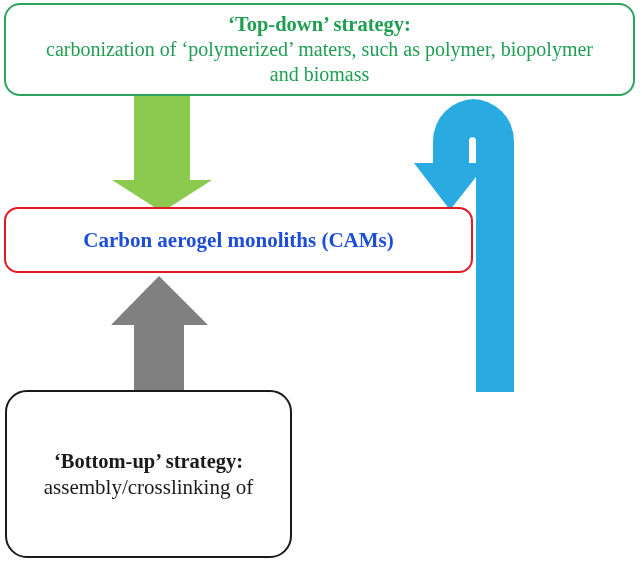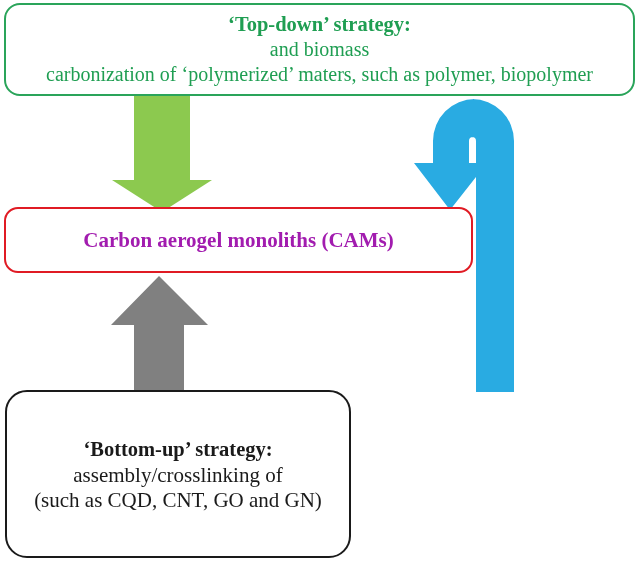--- a/index.html
+++ b/index.html
@@ -48,29 +48,29 @@
   #top-down-box .line  { font-size: 20px; line-height: 25px; }
 
   
   #cam-box {
     left: 4px;
     top: 207px;
     width: 469px;
     height: 66px;
     border: 2px solid #e01b24;
     border-radius: 14px;
-    color: #a21caf;
+    color: #1d4ed8;
   }
   #cam-box .title { font-size: 21px; line-height: 26px; }
 
   
   #bottom-up-box {
     left: 5px;
     top: 390px;
-    width: 346px;
+    width: 287px;
     height: 168px;
     border: 2px solid #1a1a1a;
     border-radius: 22px;
     color: #1a1a1a;
   }
   #bottom-up-box .title { font-size: 20.5px; line-height: 26px; margin-bottom: 1px; }
   #bottom-up-box .line  { font-size: 21px; line-height: 25px; }
 
   
   #intermediate-box {
@@ -119,28 +119,27 @@
              L 469,141
              A 4,4 0 0 1 473,137
              L 472,137
              A 4,4 0 0 1 476,141
              L 476,392
              Z"></path>
   </svg>
 
   <div class="box" id="top-down-box">
     <div class="title">‘Top-down’ strategy:</div>
+    <div class="line">carbonization of ‘polymerized’ maters, such as polymer, biopolymer</div>
     <div class="line">and biomass</div>
-    <div class="line">carbonization of ‘polymerized’ maters, such as polymer, biopolymer</div>
   </div>
 
   <div class="box" id="cam-box">
     <div class="title">Carbon aerogel monoliths (CAMs)</div>
   </div>
 
   <div class="box" id="bottom-up-box">
     <div class="title">‘Bottom-up’ strategy:</div>
     <div class="line">assembly/crosslinking of</div>
-    <div class="line">(such as CQD, CNT, GO and GN)</div>
   </div>
 
 
 </div>
 
 </body></html>

